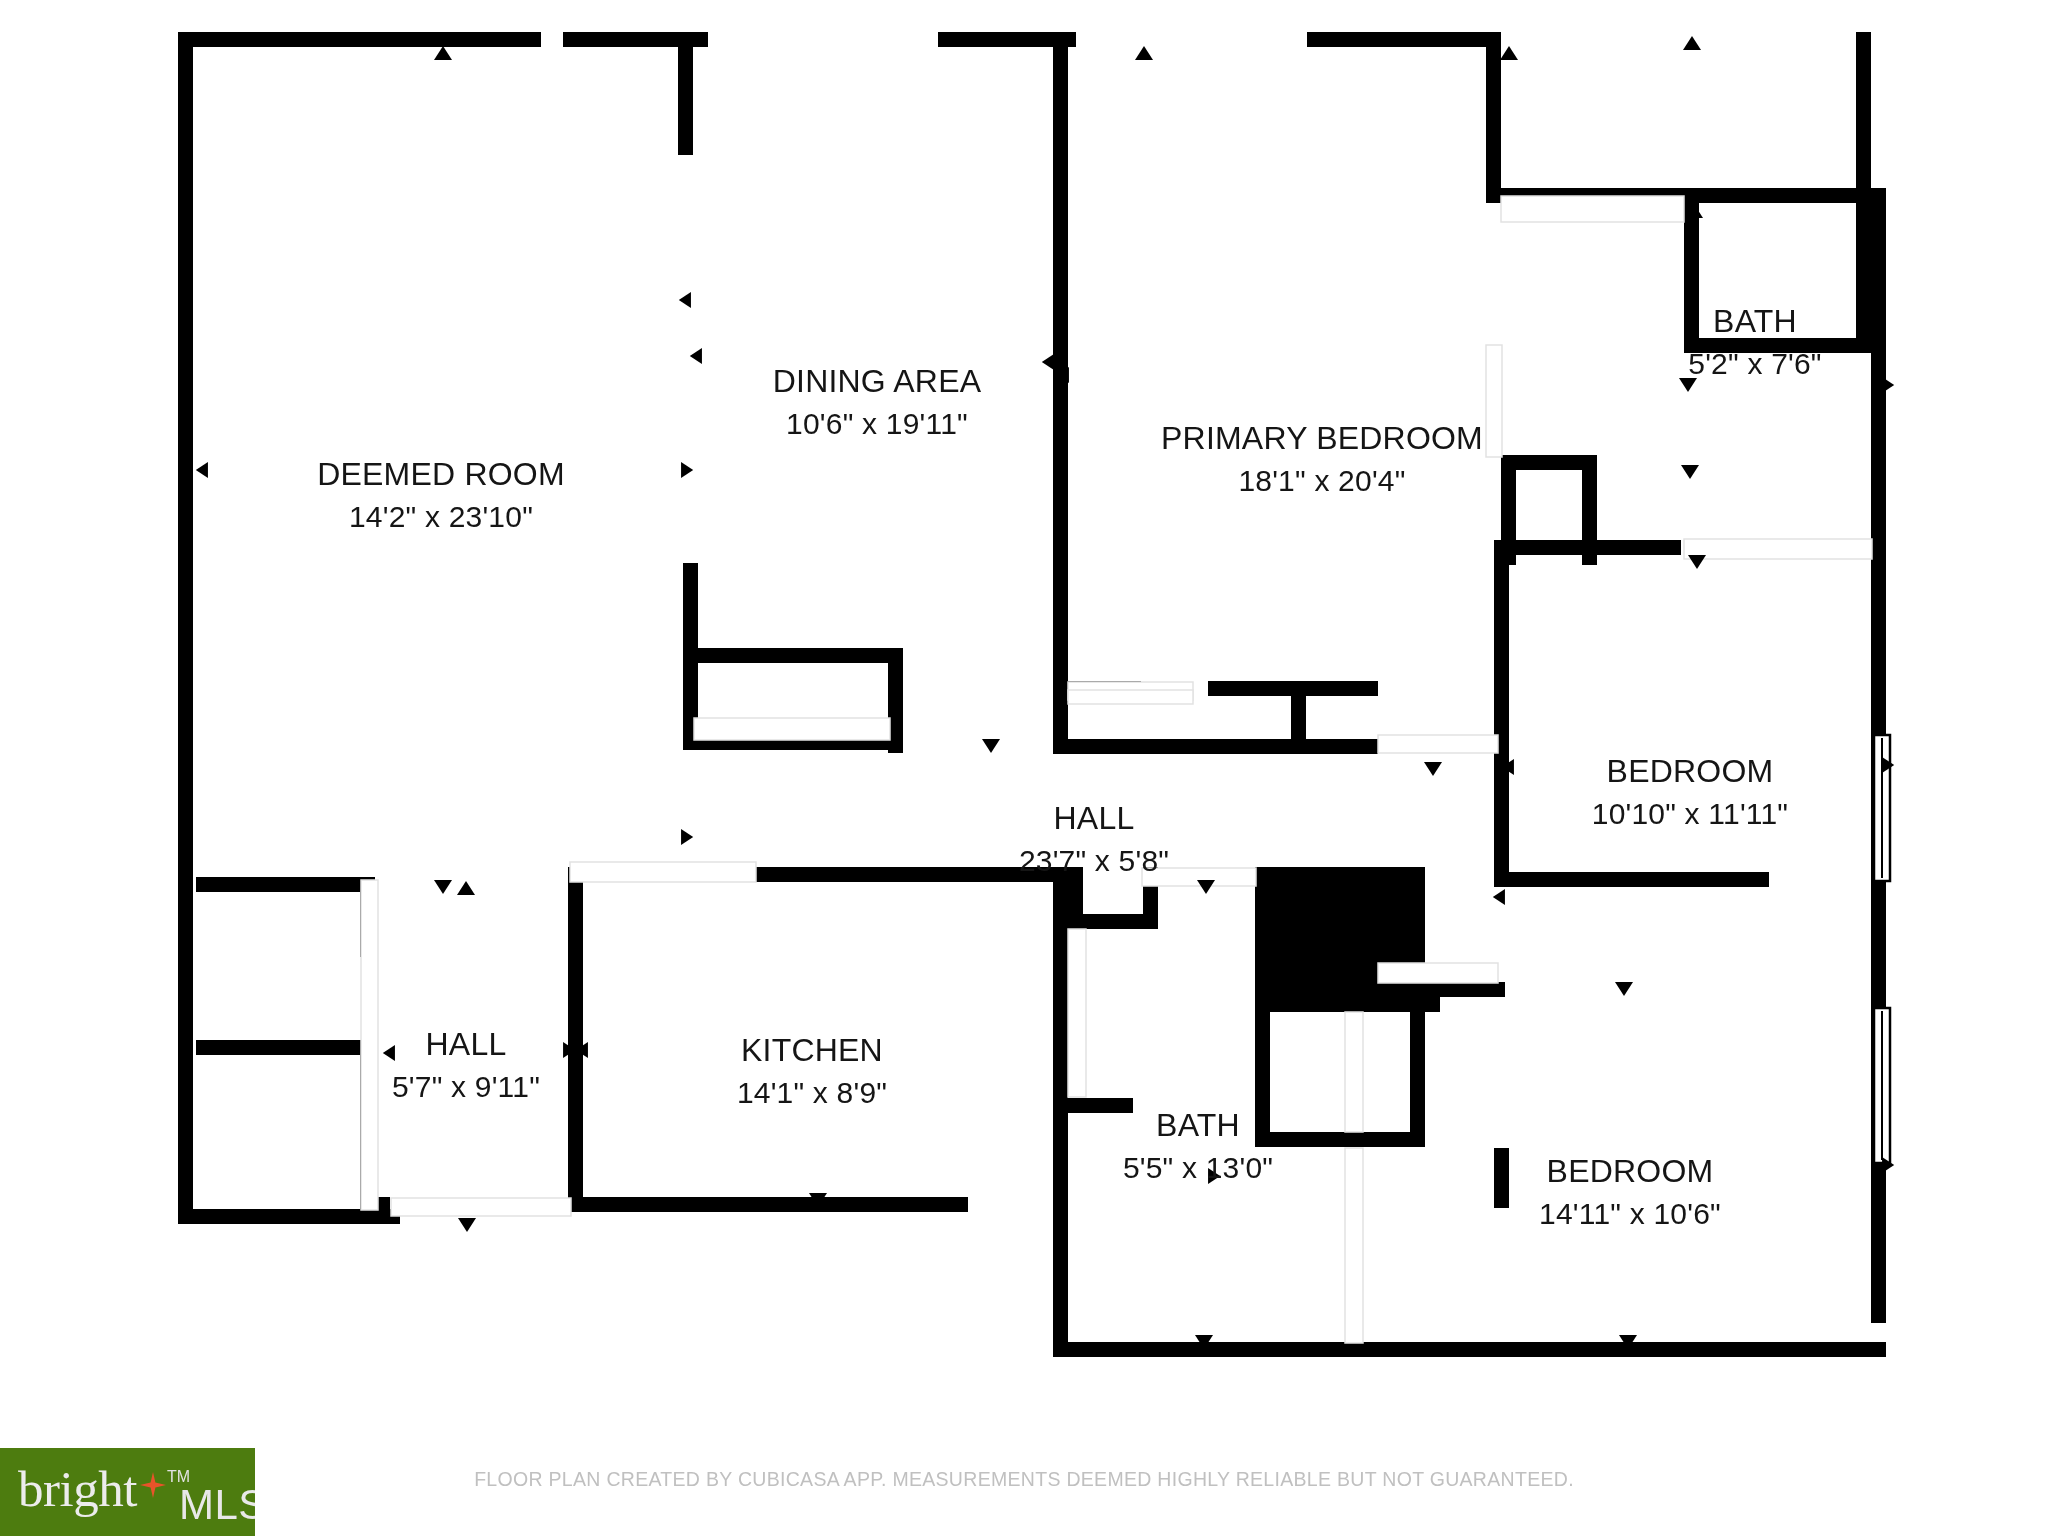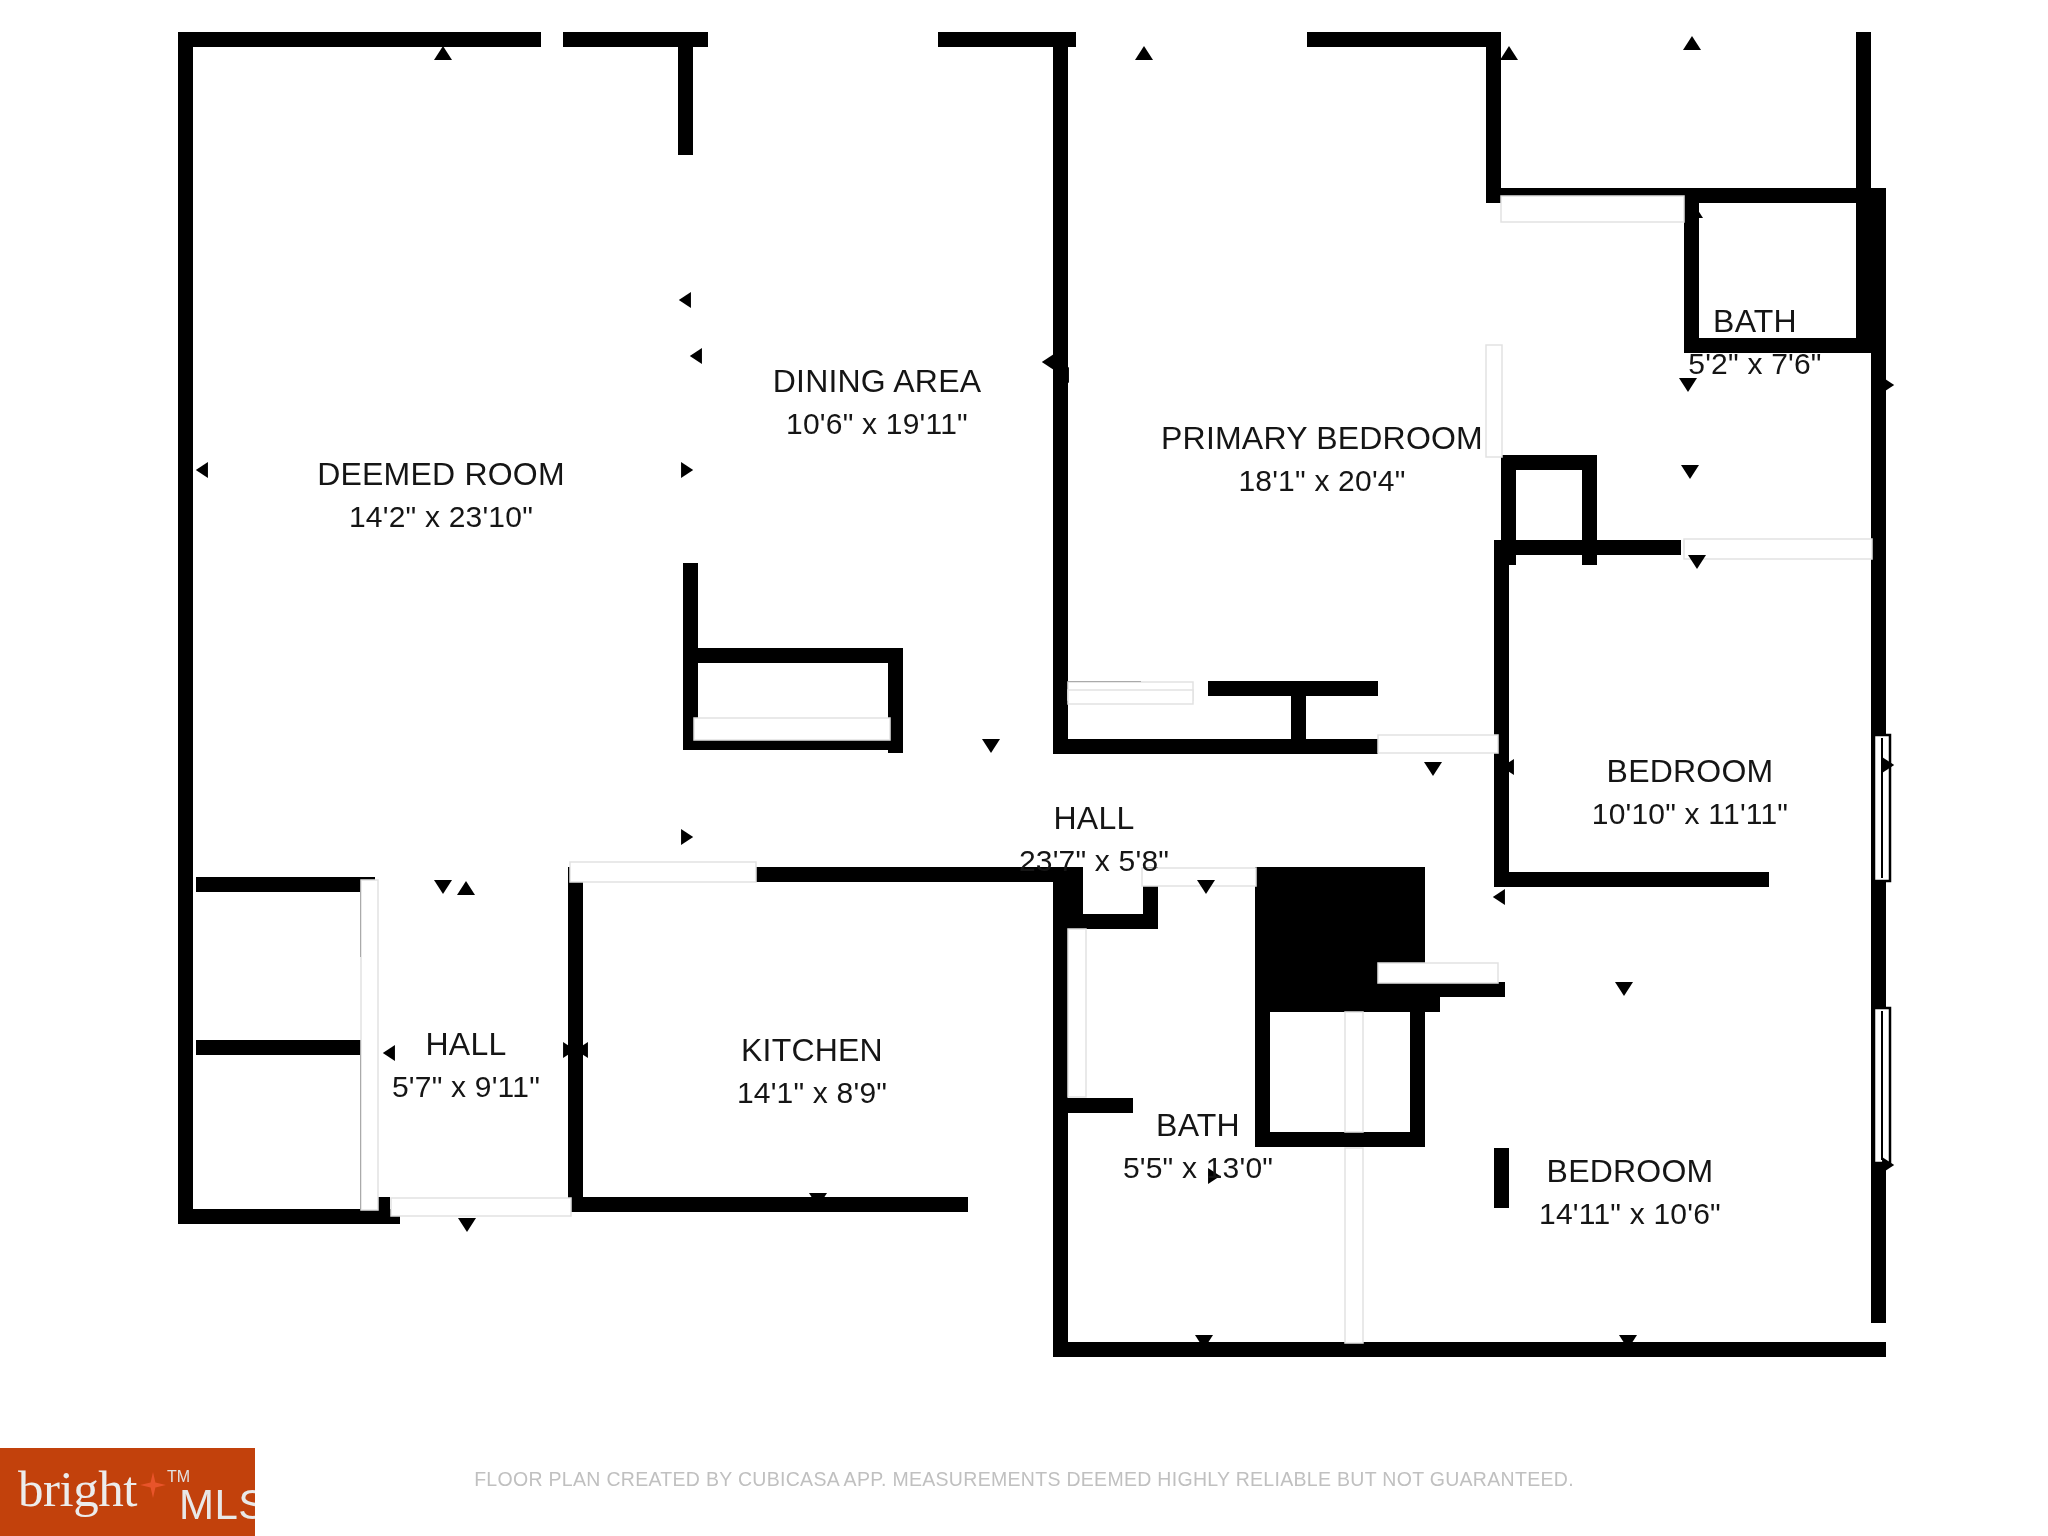--- a/index.html
+++ b/index.html
@@ -61,21 +61,21 @@
     font-family: "Liberation Sans", sans-serif;
     white-space: nowrap;
     margin-top: 16px;
   }
   #brand-logo {
     position: absolute;
     left: 0px;
     top: 1448px;
     width: 255px;
     height: 88px;
-    background: #c2410c;
+    background: #4d7c0f;
     overflow: hidden;
   }
   #brand-logo .logo-inner {
     position: absolute;
     left: 16px;
     top: 10px;
     width: 239px;
     height: 70px;
   }
   #brand-logo .logo-bright {

